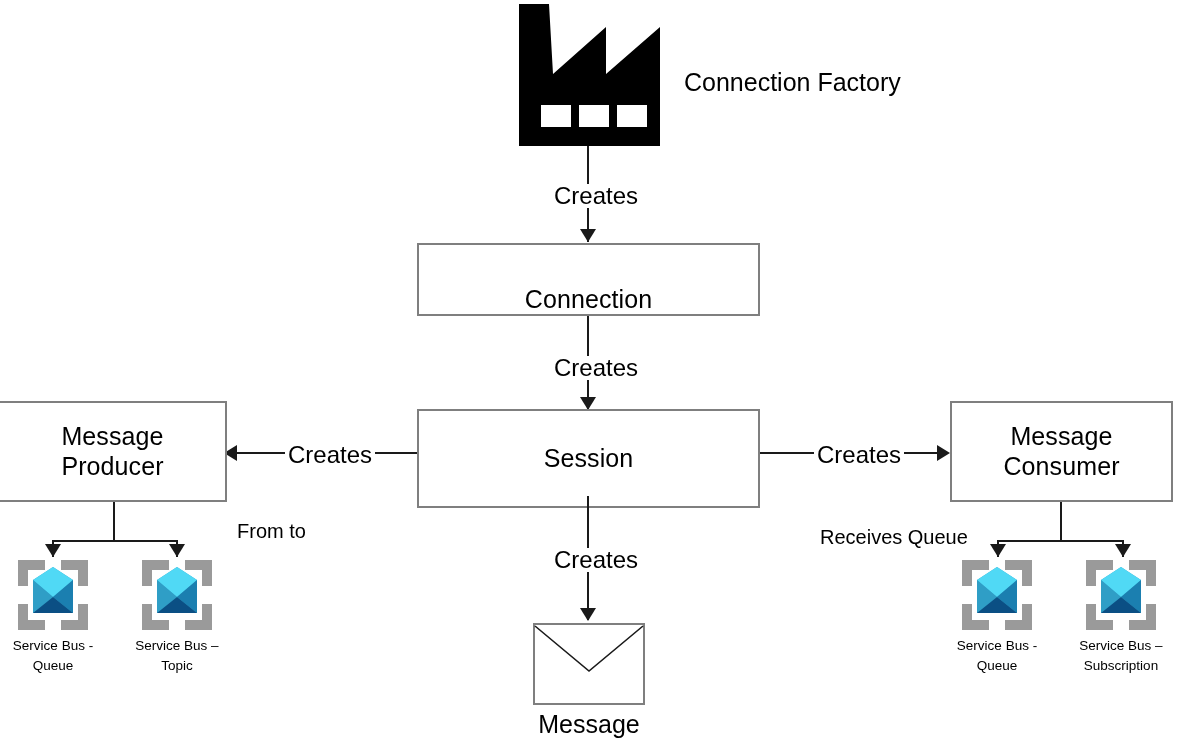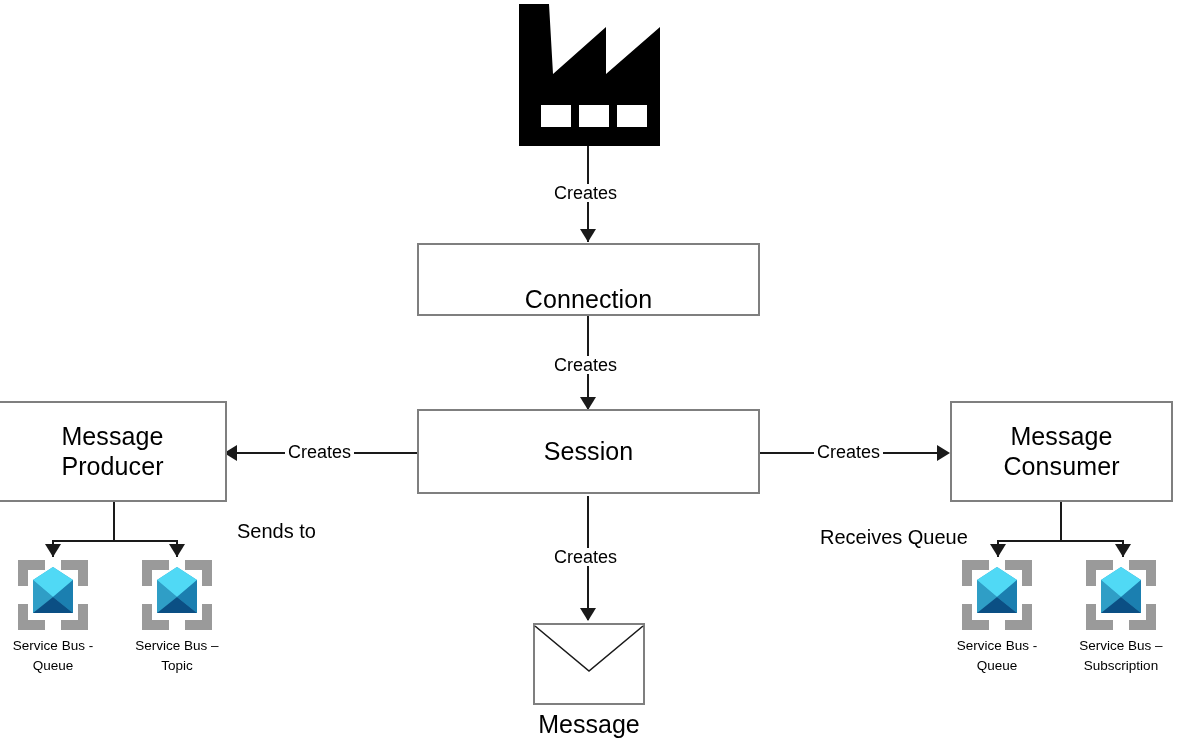--- a/index.html
+++ b/index.html
@@ -32,21 +32,21 @@
     font-size: 25px;
     line-height: 1.18;
     color: #000000;
     letter-spacing: 0.1px;
   }
   .box .boxlabel { display: block; white-space: pre-line; }
 
   
   .edge-label {
     position: absolute;
-    font-size: 18px;
+    font-size: 24px;
     color: #000000;
     background: #ffffff;
     white-space: nowrap;
     line-height: 1;
     padding: 0 3px;
   }
   .note-label {
     position: absolute;
     font-size: 20px;
     color: #000000;
@@ -122,34 +122,35 @@
 
       <path fill="#000000" d="
         M 6,0 L 36,0 L 40,70 L 93,23 L 93,70 L 147,23 L 147,142 L 6,142 Z"></path>
 
       <rect x="28" y="101" width="30" height="22" fill="#ffffff"></rect>
       <rect x="66" y="101" width="30" height="22" fill="#ffffff"></rect>
       <rect x="104" y="101" width="30" height="22" fill="#ffffff"></rect>
     </svg>
   </div>
 
+  <div class="note-label" style="left:684px; top:70px; font-size:25px;">Connection Factory</div>
 
   <div class="vline" style="left:587px; top:146px; height:96px;"></div>
   <div class="arrow-down" style="left:580px; top:229px;"></div>
   <div class="edge-label" style="left:551px; top:184px;">Creates</div>
 
   <div class="box" style="left:417px; top:243px; width:343px; height:73px;align-items:flex-end;">
     <span class="boxlabel">Connection</span>
   </div>
 
   <div class="vline" style="left:587px; top:316px; height:94px;"></div>
   <div class="arrow-down" style="left:580px; top:397px;"></div>
   <div class="edge-label" style="left:551px; top:356px;">Creates</div>
 
-  <div class="box" style="left:417px; top:409px; width:343px; height:85px;">
+  <div class="box" style="left:417px; top:409px; width:343px; height:99px;">
     <span class="boxlabel">Session</span>
   </div>
 
   <div class="hline" style="left:236px; top:452px; width:181px;"></div>
   <div class="arrow-left" style="left:224px; top:445px;"></div>
   <div class="edge-label" style="left:285px; top:443px;">Creates</div>
 
   <div class="hline" style="left:760px; top:452px; width:182px;"></div>
   <div class="arrow-right" style="left:937px; top:445px;"></div>
   <div class="edge-label" style="left:814px; top:443px;">Creates</div>
@@ -163,21 +164,21 @@
 Producer</span>
   </div>
 
   <div class="vline" style="left:113px; top:502px; height:40px;"></div>
   <div class="hline" style="left:52px; top:540px; width:124px;"></div>
   <div class="vline" style="left:52px; top:540px; height:17px;"></div>
   <div class="arrow-down" style="left:45px; top:544px;"></div>
   <div class="vline" style="left:176px; top:540px; height:17px;"></div>
   <div class="arrow-down" style="left:169px; top:544px;"></div>
 
-  <div class="note-label" style="left:237px; top:521px;">Sends to</div>
+  <div class="note-label" style="left:237px; top:521px;">From to</div>
 
   <div class="sb-group" style="left:-2px; top:557px;">
     <div class="sb-icon">
       <svg width="76" height="76" viewBox="0 0 76 76" aria-hidden="true">
         <g fill="#9a9a9a">
           <path d="M3,3 h27 v10 H13 v16 H3 Z"></path>
           <path d="M73,3 h-27 v10 h17 v16 h10 Z"></path>
           <path d="M3,73 h27 v-10 H13 v-16 H3 Z"></path>
           <path d="M73,73 h-27 v-10 h17 v-16 h10 Z"></path>
         </g>

